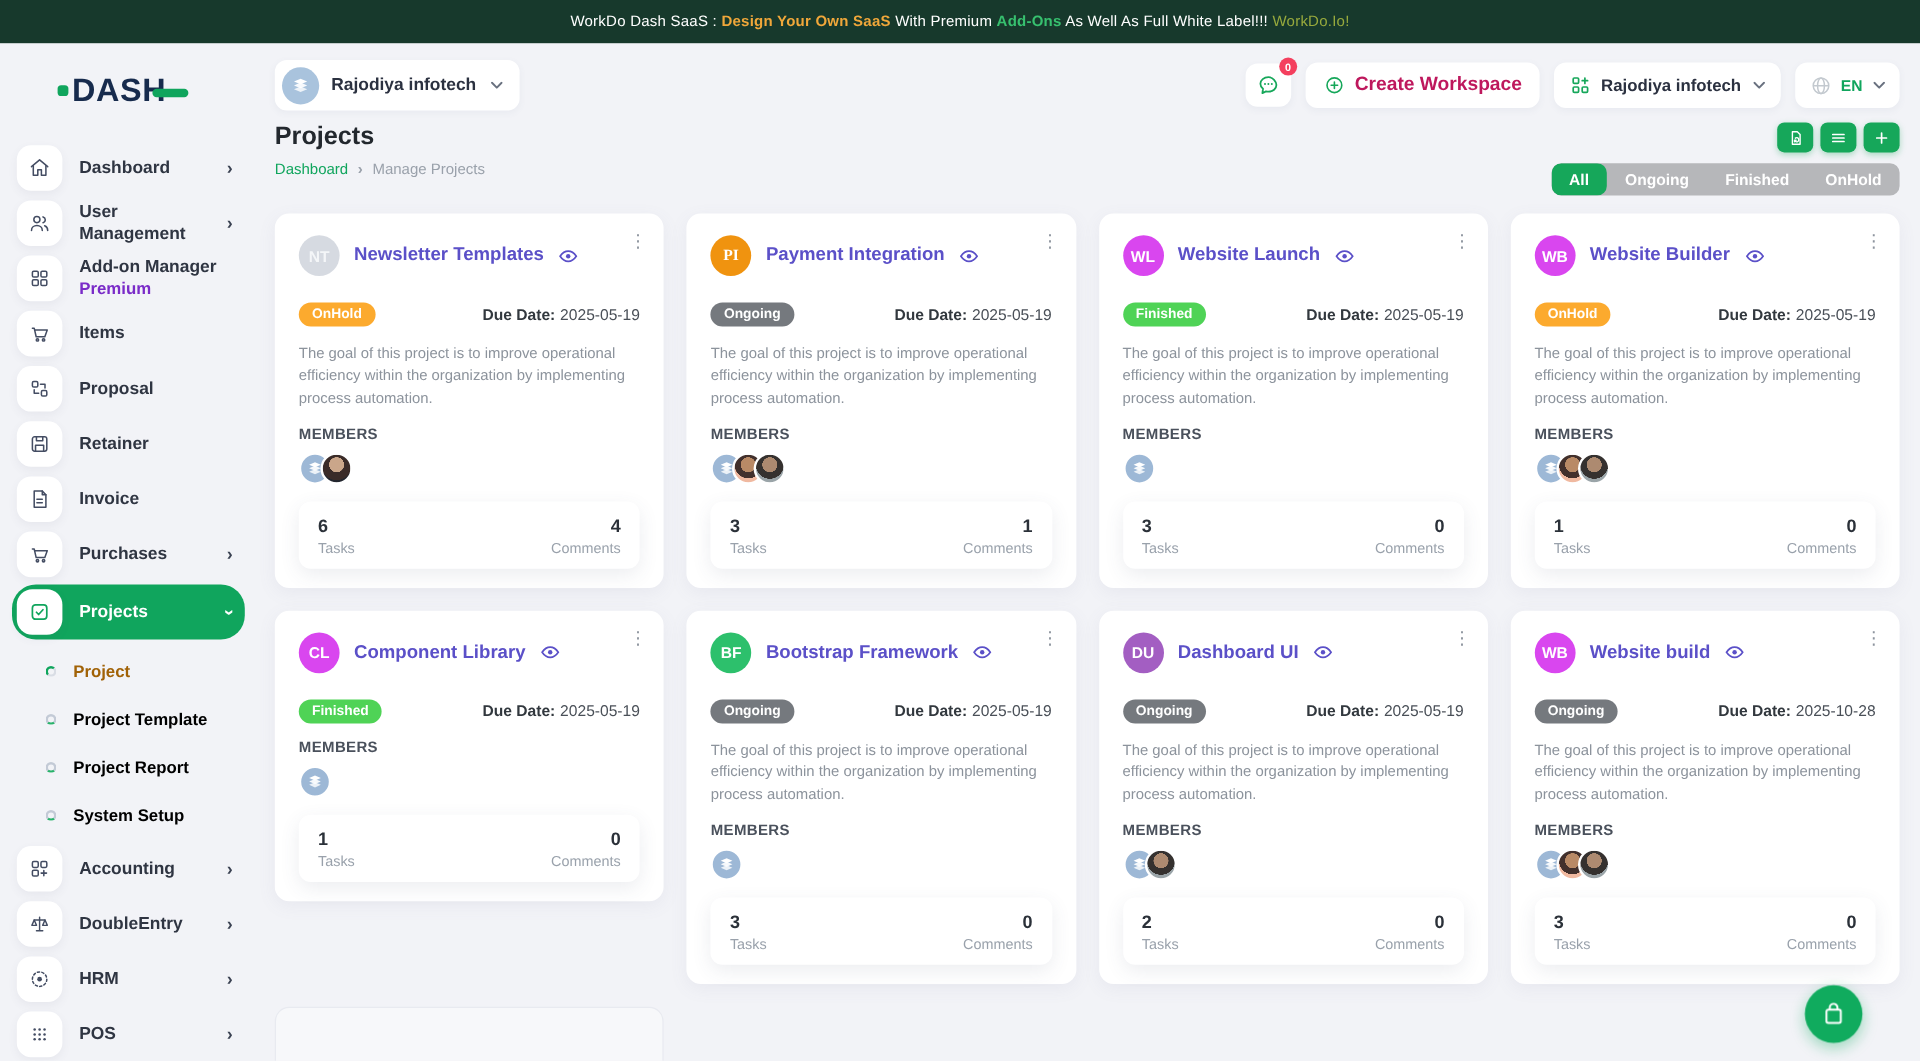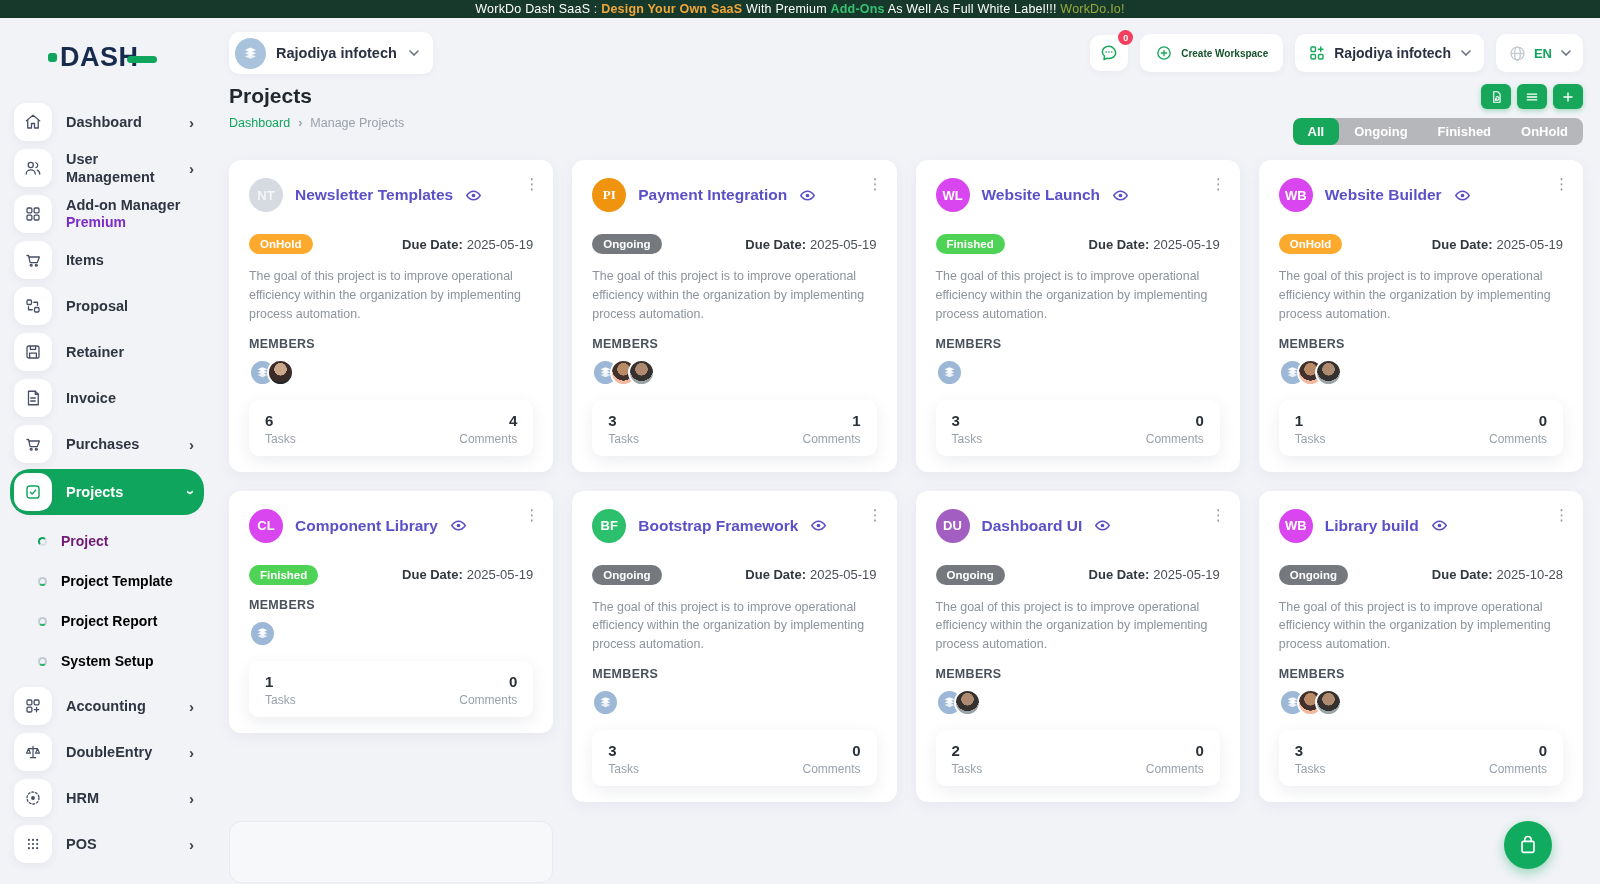--- a/index.html
+++ b/index.html
@@ -1,20 +1,20 @@
 <!DOCTYPE html>
 <html><head>
 <meta charset="utf-8">
 <style>
   * { margin:0; padding:0; box-sizing:border-box; }
   html,body { width:1600px; height:884px; overflow:hidden; }
   body { font-family:"Liberation Sans", sans-serif; background:#f2f3f7; color:#2f3542; }
 
   
-  .banner { height:18px; background:#17392c; display:flex; align-items:center; justify-content:center;
+  .banner { height:36px; background:#17392c; display:flex; align-items:center; justify-content:center;
             font-size:12.5px; color:#fff; letter-spacing:.2px; white-space:pre; }
   .seg-orange { color:#f0a73a; font-weight:bold; }
   .seg-green  { color:#37c06f; font-weight:bold; }
   .seg-olive  { color:#97a93d; }
 
   .app { display:flex; height:860px; }
 
   
   .sidebar { width:212px; flex:0 0 212px; padding:22px 8px 0 10px; overflow:hidden; }
   .logo { display:flex; align-items:center; margin:2px 0 26px 38px; user-select:none; }
@@ -32,36 +32,36 @@
   .sitem.active { background:#10a55d; border-radius:20px; margin:2px 0; }
   .sitem.active .sicon { border-radius:13px; color:#10a55d; }
   .sitem.active .slabel, .sitem.active .sarrow { color:#fff; }
   .sarrow.down { transform:rotate(90deg); }
 
   .subnav { padding:4px 0 2px 0; }
   .subitem { display:flex; align-items:center; height:40px; padding-left:28px; cursor:pointer; }
   .bullet { width:9px; height:9px; border-radius:50%; border:2px solid #c3cad6; border-bottom-color:#28b26a; flex:0 0 9px; }
   .subitem .sublabel { margin-left:14px; font-size:14px; font-weight:bold; color:#000000; }
   .subitem.active .bullet { border-color:#d9dde5; border-top-color:#10a55d; border-left-color:#10a55d; }
-  .subitem.active .sublabel { color:#701a75; }
+  .subitem.active .sublabel { color:#a16207; }
 
   
   .main { flex:1; padding:0 17px; }
   .topbar { display:flex; align-items:center; justify-content:space-between; margin-top:14px; }
   .pill { background:#fff; border-radius:10px; display:flex; align-items:center; box-shadow:0 2px 6px rgba(90,100,130,.06); }
   .ws-pill { height:42px; padding:0 14px 0 6px; gap:10px; cursor:pointer; }
   .ws-avatar { width:31px; height:31px; border-radius:50%; background:#a9c3dd; display:flex; align-items:center; justify-content:center; }
   .ws-name { font-size:14.5px; font-weight:bold; color:#2b3140; }
   .caret { margin-left:2px; }
 
   .top-right { display:flex; align-items:center; gap:12px; }
   .icon-btn { width:38px; height:36px; justify-content:center; position:relative; cursor:pointer; }
   .chat-badge { position:absolute; top:-5px; right:-5px; min-width:15px; height:15px; border-radius:8px;
                 background:#f43f5e; color:#fff; font-size:9px; font-weight:bold; display:flex; align-items:center; justify-content:center; padding:0 4px; }
-  .cw-pill { height:38px; padding:0 15px; gap:8px; font-size:10px; font-weight:bold; color:#14532d; cursor:pointer;text-align:right; }
+  .cw-pill { height:38px; padding:0 15px; gap:8px; font-size:16px; font-weight:bold; color:#be185d; cursor:pointer;text-align:right; }
   .sw-pill { height:38px; padding:0 13px; gap:8px; font-size:14px; font-weight:bold; color:#2b3140; cursor:pointer; }
   .lang-pill { height:38px; padding:0 12px; gap:7px; cursor:pointer; }
   .lang-code { color:#10a55d; font-size:13px; font-weight:bold; }
 
   .page-head { display:flex; justify-content:space-between; margin-top:10px; }
   .page-title { font-size:21px; font-weight:bold; color:#23282e; }
   .breadcrumb { margin-top:8px; font-size:12.5px; display:flex; align-items:center; gap:8px; }
   .bc-link { color:#10a55d; cursor:pointer; }
   .bc-sep { color:#9aa1ab; font-weight:bold; }
   .bc-current { color:#9aa1ab; }
@@ -713,21 +713,21 @@
           <div class="stat right">
               <span class="num">0</span>
               <span class="lbl">Comments</span>
             </div>
         </div>
       </div>
 
       <div class="card">
         <div class="card-head">
           <span class="pavatar av-blue">WB</span>
-          <span class="ptitle">Library build</span>
+          <span class="ptitle">Website build</span>
           <span class="eye">
               <svg width="17" height="13" viewBox="0 0 24 16" fill="none" stroke="currentColor" stroke-width="2">
                 <path d="M12 2C6.5 2 2.5 8 2.5 8S6.5 14 12 14 21.5 8 21.5 8 17.5 2 12 2z"></path>
                 <circle cx="12" cy="8" r="2.6" fill="currentColor" stroke="none"></circle>
               </svg>
             </span>
         </div>
         <span class="dots">⋮</span>
         <div class="card-row2">
           <span class="badge st-ongoing">Ongoing</span>

